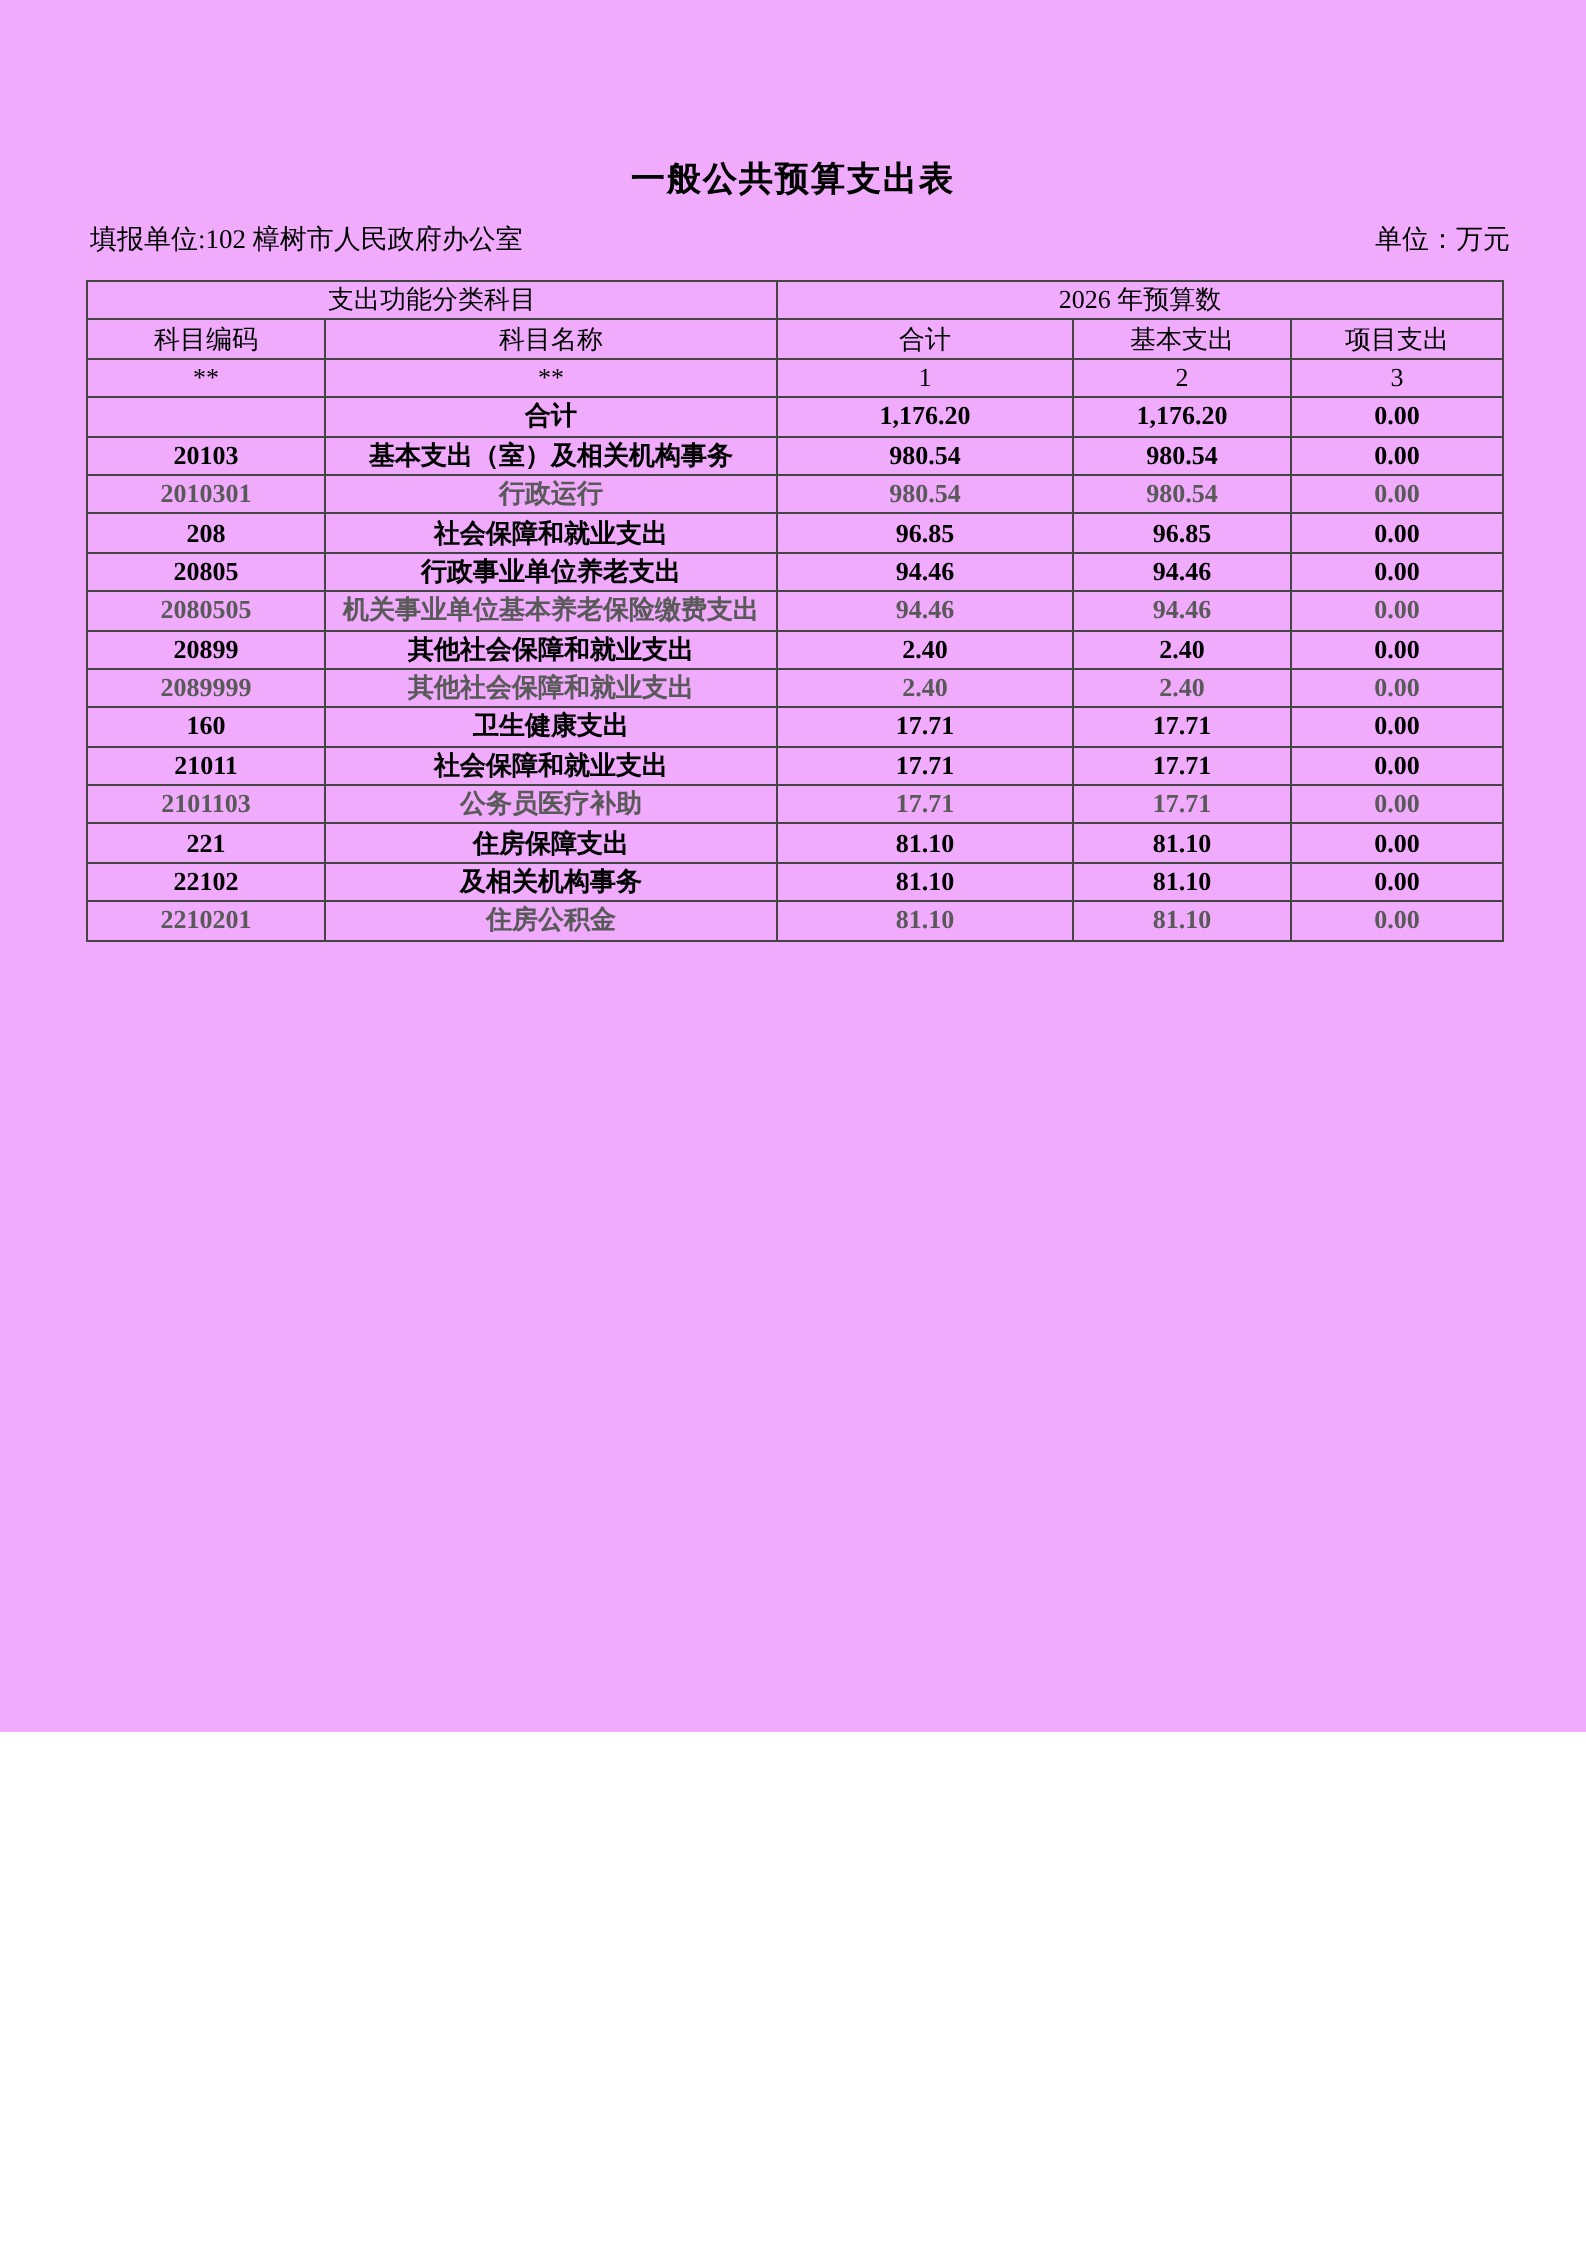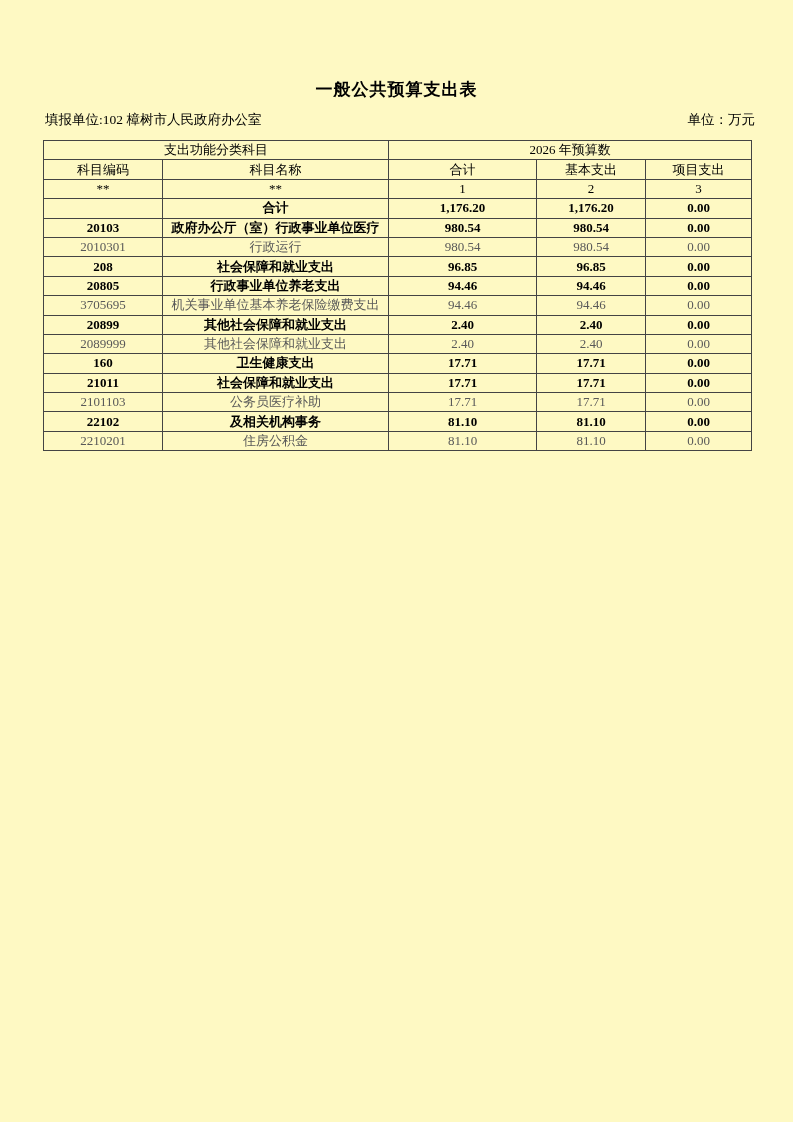--- a/index.html
+++ b/index.html
@@ -1,20 +1,20 @@
 <!DOCTYPE html>
 <html><head>
 <meta charset="utf-8">
 <style>
   html, body { margin: 0; padding: 0; background: #ffffff; }
   .page {
     position: relative;
     width: 793px;
-    height: 1122px;
-    background: #fef9c3;
+    height: 866px;
+    background: #f0abfc;
     font-family: "Liberation Serif", "DejaVu Serif", serif;
     color: #000000;
     overflow: hidden;
   }
   .doc-title {
     position: absolute;
     top: 80px;
     left: 0;
     width: 100%;
     margin: 0;
@@ -52,21 +52,21 @@
     vertical-align: middle;
     height: 18.4px;
     padding: 0 2px;
     font-weight: normal;
     white-space: nowrap;
     overflow: hidden;
   }
   .budget-table thead th { color: #000000; }
   tr.bold td { font-weight: bold; color: #000000; }
   tr.regular td { font-weight: normal; color: #000000; }
-  tr.gray td { font-weight: normal; color: #595959; }
+  tr.gray td { font-weight: bold; color: #595959; }
 </style>
 </head>
 <body>
 
 <div class="page">
 
   <h1 class="doc-title">一般公共预算支出表</h1>
 
   <div class="meta-row">
     <span>填报单位:102 樟树市人民政府办公室</span>
@@ -104,21 +104,21 @@
         </tr>
         <tr class="bold">
           <td></td>
           <td>合计</td>
           <td>1,176.20</td>
           <td>1,176.20</td>
           <td>0.00</td>
         </tr>
         <tr class="bold">
           <td>20103</td>
-          <td>政府办公厅（室）行政事业单位医疗</td>
+          <td>基本支出（室）及相关机构事务</td>
           <td>980.54</td>
           <td>980.54</td>
           <td>0.00</td>
         </tr>
         <tr class="gray">
           <td>2010301</td>
           <td>行政运行</td>
           <td>980.54</td>
           <td>980.54</td>
           <td>0.00</td>
@@ -131,21 +131,21 @@
           <td>0.00</td>
         </tr>
         <tr class="bold">
           <td>20805</td>
           <td>行政事业单位养老支出</td>
           <td>94.46</td>
           <td>94.46</td>
           <td>0.00</td>
         </tr>
         <tr class="gray">
-          <td>3705695</td>
+          <td>2080505</td>
           <td>机关事业单位基本养老保险缴费支出</td>
           <td>94.46</td>
           <td>94.46</td>
           <td>0.00</td>
         </tr>
         <tr class="bold">
           <td>20899</td>
           <td>其他社会保障和就业支出</td>
           <td>2.40</td>
           <td>2.40</td>
@@ -173,20 +173,27 @@
           <td>0.00</td>
         </tr>
         <tr class="gray">
           <td>2101103</td>
           <td>公务员医疗补助</td>
           <td>17.71</td>
           <td>17.71</td>
           <td>0.00</td>
         </tr>
         <tr class="bold">
+          <td>221</td>
+          <td>住房保障支出</td>
+          <td>81.10</td>
+          <td>81.10</td>
+          <td>0.00</td>
+        </tr>
+        <tr class="bold">
           <td>22102</td>
           <td>及相关机构事务</td>
           <td>81.10</td>
           <td>81.10</td>
           <td>0.00</td>
         </tr>
         <tr class="gray">
           <td>2210201</td>
           <td>住房公积金</td>
           <td>81.10</td>

